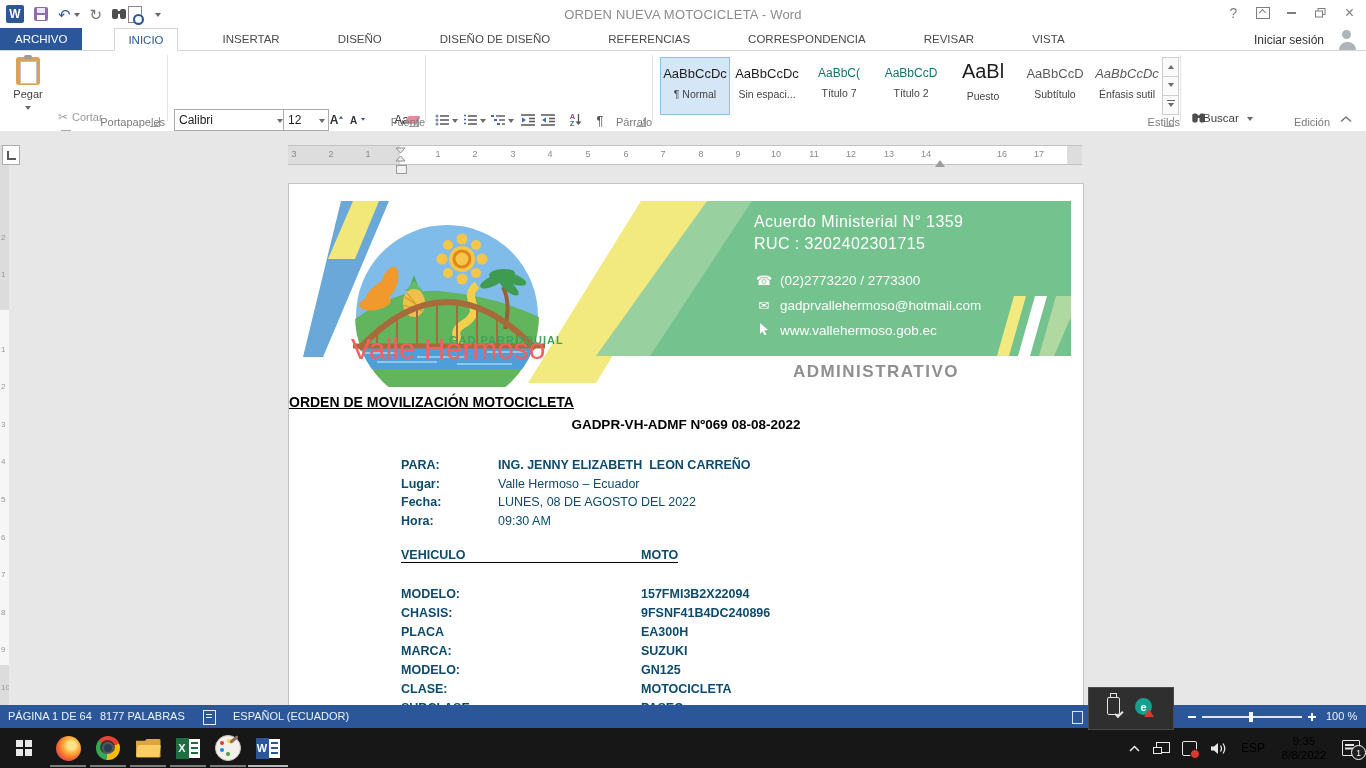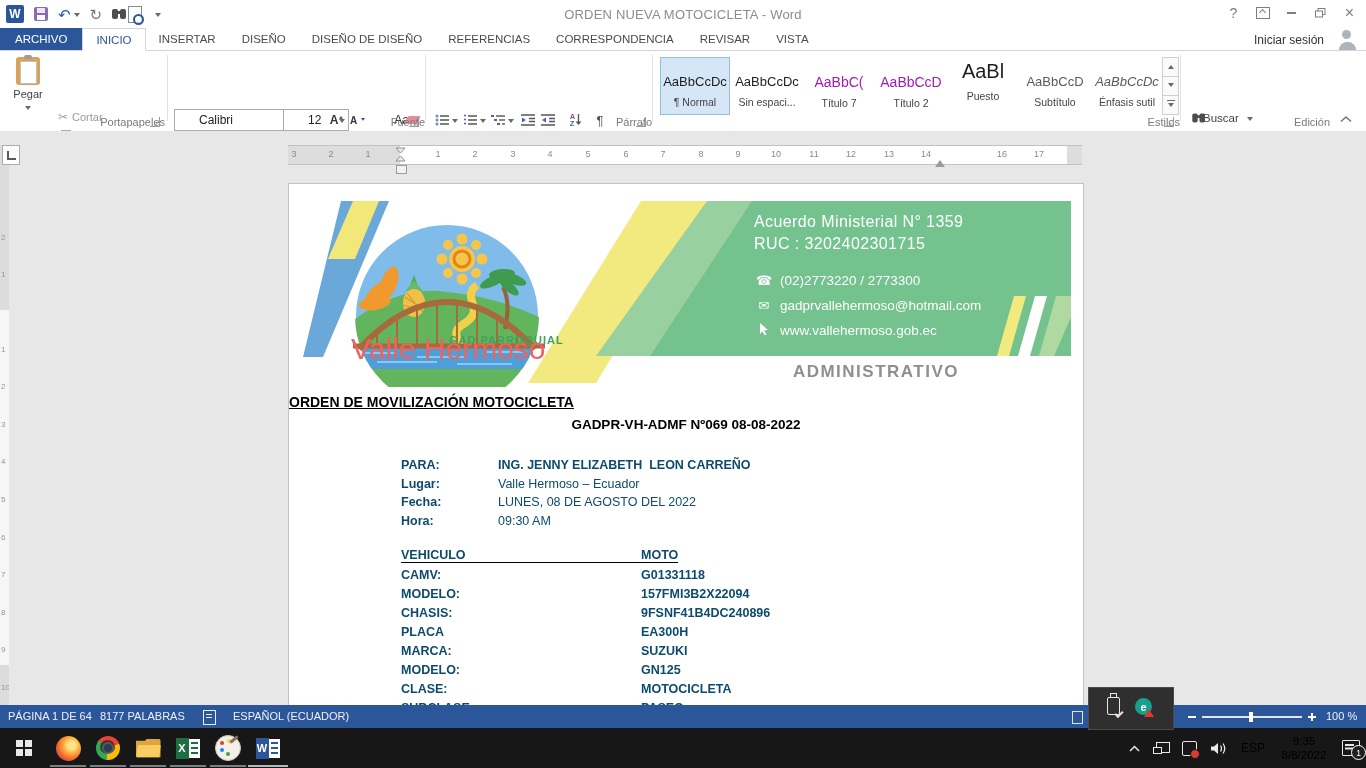--- a/index.html
+++ b/index.html
@@ -20,21 +20,21 @@
   .binoc:after{content:"";position:absolute;left:4px;top:2px;width:6px;height:3px;background:#4E4E4E;}
   .preview{width:12px;height:15px;border:1px solid #8A8A8A;background:#fff;position:relative;display:inline-block;}
   .preview:after{content:"";position:absolute;right:-3px;bottom:-3px;width:7px;height:7px;border:2px solid #2B579A;border-radius:50%;background:rgba(255,255,255,.7);}
   .title-text{position:absolute;top:7px;left:0;right:0;text-align:center;font-size:13px;color:#8C8C8C;letter-spacing:.2px;}
   .wc{position:absolute;top:0;right:2px;display:flex;}
   .wcb{width:29px;height:26px;display:flex;align-items:center;justify-content:center;color:#7E7E7E;font-size:14px;}
   .minicon{width:9px;height:2px;background:#7E7E7E;display:inline-block;}
   .ribopt{width:12px;height:10px;border:1px solid #7E7E7E;position:relative;display:inline-block;}
   .ribopt:after{content:"";position:absolute;left:3px;top:2px;width:4px;height:4px;border-left:1px solid #7E7E7E;border-top:1px solid #7E7E7E;transform:rotate(45deg);}
   
-  .tabs{position:absolute;top:28px;left:0;width:100%;height:22px;background:#fff;border-bottom:1px solid #D5D5D5;display:flex;}
+  .tabs{position:absolute;top:28px;left:0;width:100%;height:22px;background:#fff;border-bottom:1px solid #D5D5D5;display:flex;gap:32px;}
   .tab{padding:0 13px;font-size:11.5px;color:#4A4A4A;display:flex;align-items:center;white-space:nowrap;}
   .tab.archivo{background:#2B579A;color:#fff;padding:0 15px;}
   .tab.active{border:1px solid #D5D5D5;border-bottom:1px solid #fff;color:#2B579A;margin-bottom:-1px;background:#fff;}
   .signin{position:absolute;top:33px;right:42px;font-size:12px;color:#333;}
   .avatar{position:absolute;top:29px;right:4px;width:30px;height:21px;display:flex;align-items:flex-end;justify-content:center;overflow:hidden;}
   .avatar .head{width:9px;height:9px;border-radius:50%;background:#AEB4BB;position:absolute;top:1px;left:10px;}
   .avatar .body{width:17px;height:8px;border-radius:8px 8px 0 0;background:#AEB4BB;}
   
   .ribbon{position:absolute;top:51px;left:0;width:100%;height:80px;background:#fff;border-bottom:1px solid #D4D4D4;font-size:11px;color:#444;}
   .vsep{position:absolute;top:4px;height:66px;width:1px;background:#E3E3E3;}
@@ -43,29 +43,29 @@
   .launch:before{content:"";position:absolute;right:1px;bottom:1px;width:4px;height:1px;background:#9A9A9A;transform:rotate(-45deg);}
   .bigbtn{position:absolute;top:6px;width:48px;text-align:center;}
   .clipboard{width:24px;height:28px;background:#D8A258;border-radius:3px;margin:0 auto;position:relative;}
   .clipboard:before{content:"";position:absolute;left:4px;top:4px;width:15px;height:21px;background:#fff;border:1px solid #C0C0C0;}
   .clipboard:after{content:"";position:absolute;left:8px;top:-2px;width:8px;height:4px;background:#9C9C9C;border-radius:2px;}
   .smallbtn{position:absolute;height:18px;display:flex;align-items:center;gap:4px;font-size:11px;color:#9B9B9B;}
   .smallbtn.en{color:#3F3F3F;}
   .ic-copy{width:8px;height:10px;border:1px solid #ABABAB;background:#fff;box-shadow:-3px 3px 0 -1px #fff,-3px 3px 0 0 #ABABAB;margin-left:3px;}
   .ic-brush{width:10px;height:5px;background:#C8913F;border-radius:1px;transform:rotate(-35deg);position:relative;}
   .ic-brush:before{content:"";position:absolute;right:-5px;top:1px;width:6px;height:3px;background:#6D6D6D;}
-  .combo{position:absolute;height:20px;border:1px solid #ABABAB;background:#fff;display:flex;align-items:center;padding:0 3px 0 24px;font-size:12px;color:#222;justify-content:space-between;}
+  .combo{position:absolute;height:20px;border:1px solid #ABABAB;background:#fff;display:flex;align-items:center;padding:0 3px 0 4px;font-size:12px;color:#222;justify-content:space-between;}
   .fbtn{position:absolute;height:20px;display:flex;align-items:center;justify-content:center;font-size:12px;color:#333;border:1px solid transparent;}
   .fbtn.sel{background:#CDE6F7;border-color:#92C0E0;}
   .ubar{position:absolute;left:3px;right:3px;bottom:2px;height:3px;}
   .styles-card{position:absolute;top:6px;width:68px;height:56px;border:1px solid transparent;text-align:center;overflow:hidden;}
   .styles-card.sel{background:#D5E7F7;border-color:#92C0E0;}
-  .styles-sample{font-size:13px;color:#1D1D1D;margin-top:16px;white-space:nowrap;}
+  .styles-sample{font-size:13px;color:#1D1D1D;margin-top:8px;white-space:nowrap;}
   .styles-name{font-size:10.5px;color:#444;margin-top:7px;white-space:nowrap;}
-  .sc-blue .styles-sample{color:#a21caf;font-size:14px;}
+  .sc-blue .styles-sample{color:#0f766e;font-size:12px;}
   .sc-big .styles-sample{font-size:20px;margin-top:2px;}
   .sc-gray .styles-sample{color:#5A5A5A;}
   .sc-it .styles-sample{font-style:italic;color:#5A5A5A;}
   .sscroll{position:absolute;width:15px;height:18px;border:1px solid #CFCFCF;background:#FAFAFA;display:flex;align-items:center;justify-content:center;}
   .caret-up{width:0;height:0;border:3px solid transparent;border-bottom:4px solid #6A6A6A;transform:translateY(-2px);}
   .edrow{position:absolute;left:1192px;height:18px;display:flex;align-items:center;gap:5px;font-size:11.5px;color:#3F3F3F;}
   .abac{font-size:7px;line-height:6px;color:#2B579A;font-weight:bold;}
   .cursor-ic{width:0;height:0;border-left:5px solid #6F6F6F;border-top:3px solid transparent;border-bottom:6px solid transparent;transform:rotate(-15deg);}
   .collapse{position:absolute;right:14px;bottom:6px;}
   
@@ -573,21 +573,20 @@
       <div class="dept">ADMINISTRATIVO</div>
       <div class="doc-title"><span>ORDEN DE MOVILIZACIÓN MOTOCICLETA</span></div>
       <div class="doc-code">GADPR-VH-ADMF Nº069 08-08-2022</div>
 
       <div class="mrow" style="top:274px"><span class="mlabel">PARA:</span><span style="font-weight:bold">ING. JENNY ELIZABETH  LEON CARREÑO</span></div>
       <div class="mrow" style="top:293px"><span class="mlabel">Lugar:</span><span>Valle Hermoso – Ecuador</span></div>
       <div class="mrow" style="top:311px"><span class="mlabel">Fecha:</span><span>LUNES, 08 DE AGOSTO DEL 2022</span></div>
       <div class="mrow" style="top:330px"><span class="mlabel">Hora:</span><span>09:30 AM</span></div>
 
       <div class="mrow" style="top:364px"><span class="vlabel u">VEHICULO</span><span class="vval u">MOTO</span></div>
-      <div class="mrow" style="top:384px"><span class="vlabel">CAMV:</span><span class="vval">G01331118</span></div>
       <div class="mrow" style="top:403px"><span class="vlabel">MODELO:</span><span class="vval">157FMI3B2X22094</span></div>
       <div class="mrow" style="top:422px"><span class="vlabel">CHASIS:</span><span class="vval">9FSNF41B4DC240896</span></div>
       <div class="mrow" style="top:441px"><span class="vlabel">PLACA</span><span class="vval">EA300H</span></div>
       <div class="mrow" style="top:460px"><span class="vlabel">MARCA:</span><span class="vval">SUZUKI</span></div>
       <div class="mrow" style="top:479px"><span class="vlabel">MODELO:</span><span class="vval">GN125</span></div>
       <div class="mrow" style="top:498px"><span class="vlabel">CLASE:</span><span class="vval">MOTOCICLETA</span></div>
       <div class="mrow" style="top:517px"><span class="vlabel">SUBCLASE:</span><span class="vval">PASEO</span></div>
     </div>
   </div>
 

